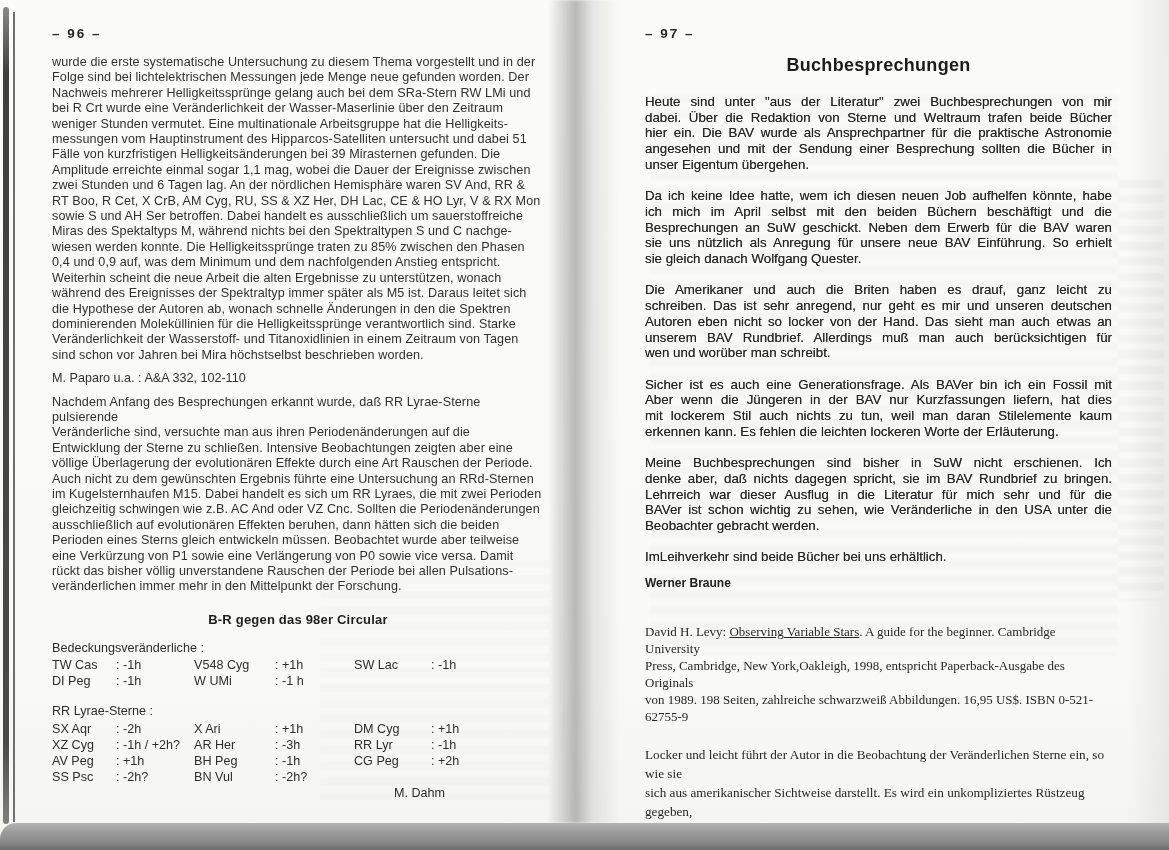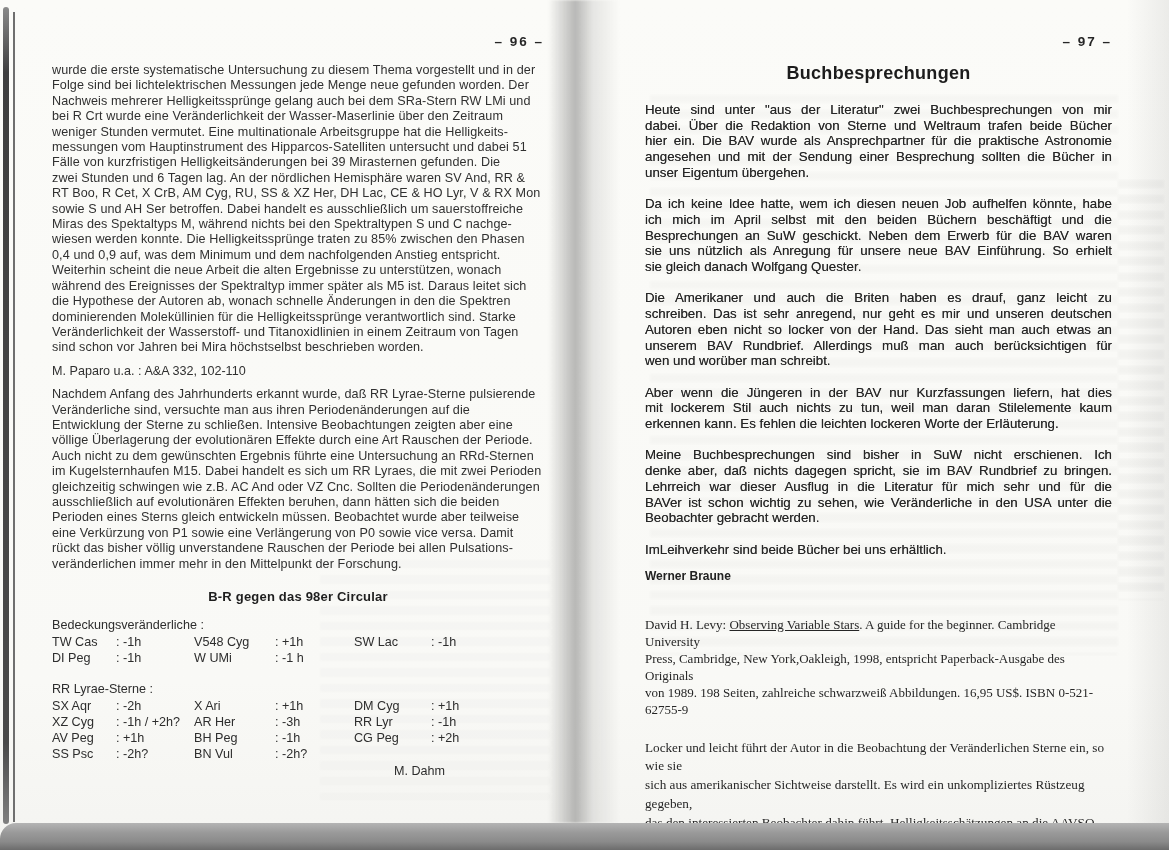--- a/index.html
+++ b/index.html
@@ -26,22 +26,22 @@
   .ghost { position:absolute; filter:blur(1.2px); pointer-events:none;
     background:repeating-linear-gradient(180deg,rgba(80,80,80,.05) 0 8px,rgba(80,80,80,0) 8px 15.5px); }
   .ghost-a { left:650px; top:95px; width:468px; height:560px; opacity:.55; }
   .ghost-b { left:320px; top:560px; width:230px; height:240px; opacity:.45; }
   .ghost-c { left:1118px; top:180px; width:46px; height:420px; opacity:.8; }
 
   
   .page { position:absolute; top:18px; }
   .page-left { left:52px; width:492px; }
   .page-right { left:645px; width:467px; }
-  .pnum { text-align:right; font-weight:700; font-size:13.5px; letter-spacing:2px;
-    margin:16px 0 14px 0; color:#262626; }
+  .pnum { text-align:left; font-weight:700; font-size:13.5px; letter-spacing:2px;
+    margin:8px 0 14px 0; color:#262626; }
   .tline { min-height:1em; }
 
   
   .body-sans { font-size:12.6px; line-height:15.4px; letter-spacing:.1px; color:#303030; }
   .ref-line { font-size:12.6px; line-height:15.4px; margin:8px 0 8px 0; color:#303030; }
   .heading-left { font-size:13px; font-weight:700; text-align:center; color:#1e1e1e;
     margin:17px 0 13px 0; letter-spacing:.2px; }
   .tbl { font-size:12.6px; line-height:16.2px; color:#2d2d2d; }
   .tbl-label { margin:0 0 1px 0; }
   .tbl-row { display:grid; grid-template-columns:64px 78px 81px 79px 77px auto; }
@@ -79,38 +79,39 @@
     <div class="pnum">–  96  –</div>
 
     <div class="body-sans">
         <div class="tline">wurde die erste systematische Untersuchung zu diesem Thema vorgestellt und in der</div>
         <div class="tline">Folge sind bei lichtelektrischen Messungen jede Menge neue gefunden worden. Der</div>
         <div class="tline">Nachweis mehrerer Helligkeitssprünge gelang auch bei dem SRa-Stern RW LMi und</div>
         <div class="tline">bei R Crt wurde eine Veränderlichkeit der Wasser-Maserlinie über den Zeitraum</div>
         <div class="tline">weniger Stunden vermutet. Eine multinationale Arbeitsgruppe hat die Helligkeits-</div>
         <div class="tline">messungen vom Hauptinstrument des Hipparcos-Satelliten untersucht und dabei 51</div>
         <div class="tline">Fälle von kurzfristigen Helligkeitsänderungen bei 39 Mirasternen gefunden. Die</div>
+        <div class="tline">Amplitude erreichte einmal sogar 1,1 mag, wobei die Dauer der Ereignisse zwischen</div>
         <div class="tline">zwei Stunden und 6 Tagen lag. An der nördlichen Hemisphäre waren SV And, RR &amp;</div>
         <div class="tline">RT Boo, R Cet, X CrB, AM Cyg, RU, SS &amp; XZ Her, DH Lac, CE &amp; HO Lyr, V &amp; RX Mon</div>
         <div class="tline">sowie S und AH Ser betroffen. Dabei handelt es ausschließlich um sauerstoffreiche</div>
         <div class="tline">Miras des Spektaltyps M, während nichts bei den Spektraltypen S und C nachge-</div>
         <div class="tline">wiesen werden konnte. Die Helligkeitssprünge traten zu 85% zwischen den Phasen</div>
         <div class="tline">0,4 und 0,9 auf, was dem Minimum und dem nachfolgenden Anstieg entspricht.</div>
         <div class="tline">Weiterhin scheint die neue Arbeit die alten Ergebnisse zu unterstützen, wonach</div>
         <div class="tline">während des Ereignisses der Spektraltyp immer später als M5 ist. Daraus leitet sich</div>
         <div class="tline">die Hypothese der Autoren ab, wonach schnelle Änderungen in den die Spektren</div>
         <div class="tline">dominierenden Moleküllinien für die Helligkeitssprünge verantwortlich sind. Starke</div>
         <div class="tline">Veränderlichkeit der Wasserstoff- und Titanoxidlinien in einem Zeitraum von Tagen</div>
         <div class="tline">sind schon vor Jahren bei Mira höchstselbst beschrieben worden.</div>
       </div>
 
     <div class="ref-line">M. Paparo u.a. : A&amp;A 332, 102-110</div>
 
     <div class="body-sans">
-        <div class="tline">Nachdem Anfang des Jahrhunderts erkannt wurde, daß RR Lyrae-Sterne pulsierende</div>
+        <div class="tline">Nachdem Anfang des Besprechungen erkannt wurde, daß RR Lyrae-Sterne pulsierende</div>
         <div class="tline">Veränderliche sind, versuchte man aus ihren Periodenänderungen auf die</div>
         <div class="tline">Entwicklung der Sterne zu schließen. Intensive Beobachtungen zeigten aber eine</div>
         <div class="tline">völlige Überlagerung der evolutionären Effekte durch eine Art Rauschen der Periode.</div>
         <div class="tline">Auch nicht zu dem gewünschten Ergebnis führte eine Untersuchung an RRd-Sternen</div>
         <div class="tline">im Kugelsternhaufen M15. Dabei handelt es sich um RR Lyraes, die mit zwei Perioden</div>
         <div class="tline">gleichzeitig schwingen wie z.B. AC And oder VZ Cnc. Sollten die Periodenänderungen</div>
         <div class="tline">ausschließlich auf evolutionären Effekten beruhen, dann hätten sich die beiden</div>
         <div class="tline">Perioden eines Sterns gleich entwickeln müssen. Beobachtet wurde aber teilweise</div>
         <div class="tline">eine Verkürzung von P1 sowie eine Verlängerung von P0 sowie vice versa. Damit</div>
         <div class="tline">rückt das bisher völlig unverstandene Rauschen der Periode bei allen Pulsations-</div>
@@ -196,20 +197,21 @@
         <div class="tline">sie gleich danach Wolfgang Quester.</div>
       </div>
     <div class="jpara">
         <div class="tline">Die Amerikaner und auch die Briten haben es drauf, ganz leicht zu</div>
         <div class="tline">schreiben. Das ist sehr anregend, nur geht es mir und unseren deutschen</div>
         <div class="tline">Autoren eben nicht so locker von der Hand. Das sieht man auch etwas an</div>
         <div class="tline">unserem BAV Rundbrief. Allerdings muß man auch berücksichtigen für</div>
         <div class="tline">wen und worüber man schreibt.</div>
       </div>
     <div class="jpara">
+        <div class="tline">Sicher ist es auch eine Generationsfrage. Als BAVer bin ich ein Fossil mit</div>
         <div class="tline">Aber wenn die Jüngeren in der BAV nur Kurzfassungen liefern, hat dies</div>
         <div class="tline">mit lockerem Stil auch nichts zu tun, weil man daran Stilelemente kaum</div>
         <div class="tline">erkennen kann. Es fehlen die leichten lockeren Worte der Erläuterung.</div>
       </div>
     <div class="jpara">
         <div class="tline">Meine Buchbesprechungen sind bisher in SuW nicht erschienen. Ich</div>
         <div class="tline">denke aber, daß nichts dagegen spricht, sie im BAV Rundbrief zu bringen.</div>
         <div class="tline">Lehrreich war dieser Ausflug in die Literatur für mich sehr und für die</div>
         <div class="tline">BAVer ist schon wichtig zu sehen, wie Veränderliche in den USA unter die</div>
         <div class="tline">Beobachter gebracht werden.</div>

